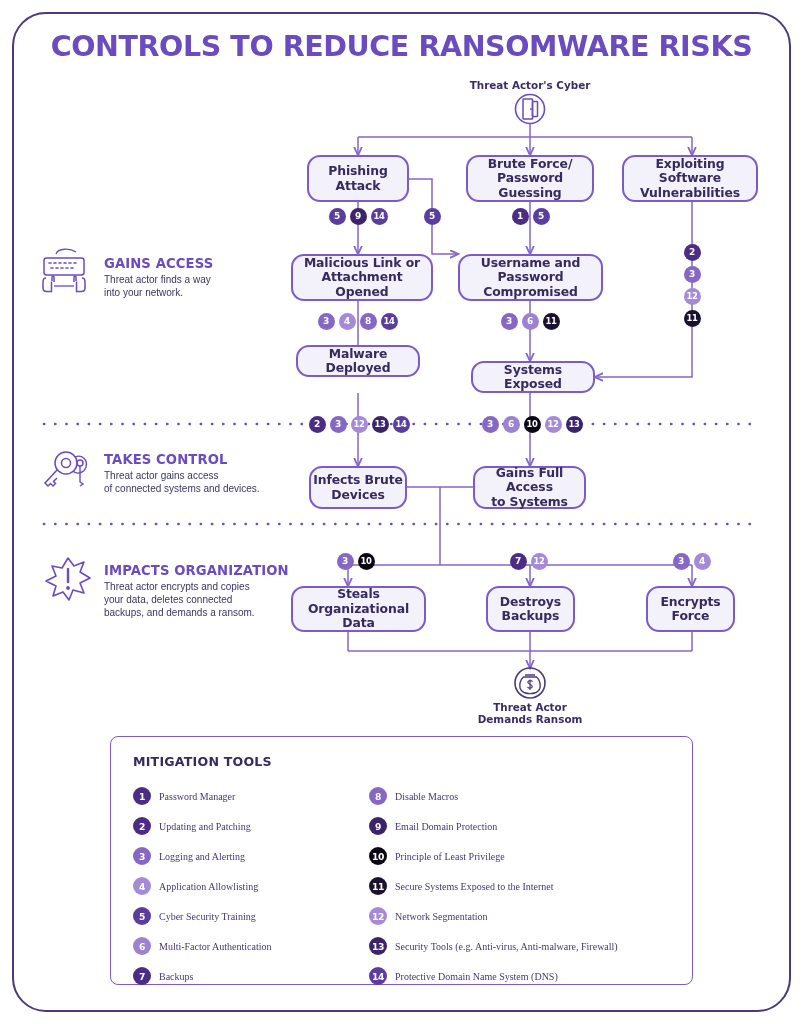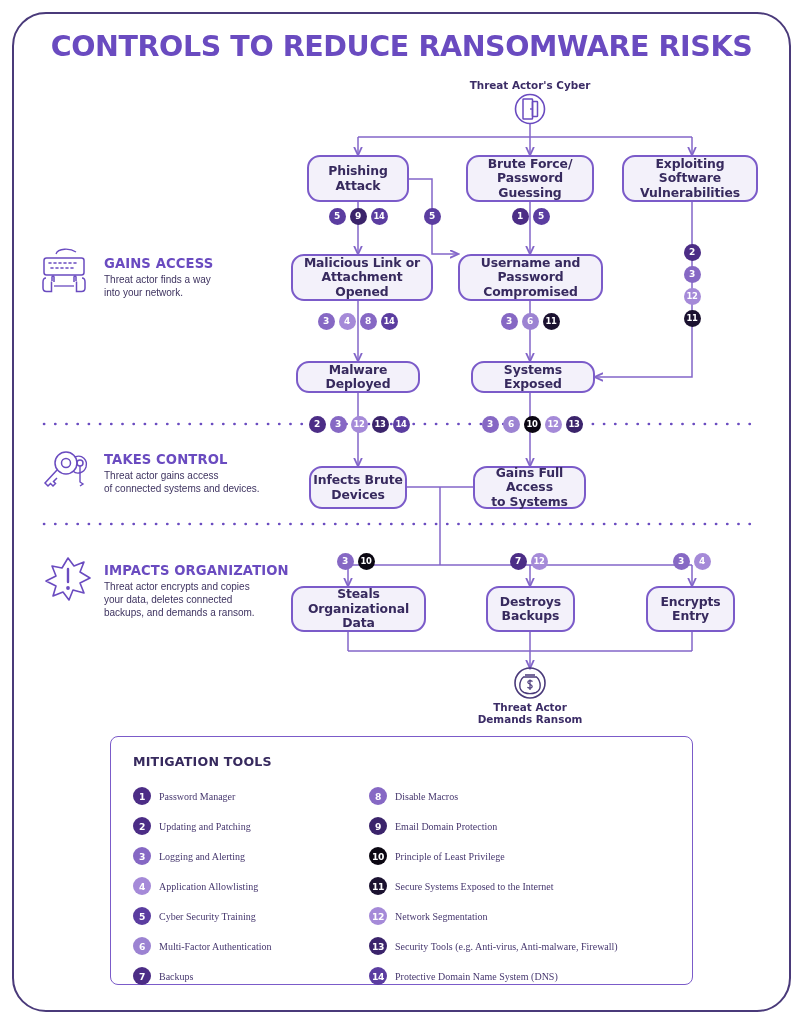--- a/index.html
+++ b/index.html
@@ -252,36 +252,36 @@
     </div>
 </div>
 
 <div class="node" style="left:458px;top:254px;width:145px;height:47px;">
   <div>
       <div>Username and</div>
       <div>Password Compromised</div>
     </div>
 </div>
 
-<div class="node" style="left:296px;top:361px;width:124px;height:32px;">
+<div class="node" style="left:296px;top:345px;width:124px;height:32px;">
   <div>Malware Deployed</div>
 </div>
 
 <div class="node" style="left:471px;top:361px;width:124px;height:32px;">
   <div>Systems Exposed</div>
 </div>
 
 <div class="node" style="left:309px;top:466px;width:98px;height:43px;">
   <div>
       <div>Infects Brute</div>
       <div>Devices</div>
     </div>
 </div>
 
-<div class="node" style="left:473px;top:466px;width:113px;height:43px;border-radius:14px;">
+<div class="node" style="left:473px;top:466px;width:113px;height:43px;">
   <div>
       <div>Gains Full Access</div>
       <div>to Systems</div>
     </div>
 </div>
 
 <div class="node" style="left:291px;top:586px;width:135px;height:46px;">
   <div>
       <div>Steals</div>
       <div>Organizational Data</div>
@@ -291,21 +291,21 @@
 <div class="node" style="left:486px;top:586px;width:89px;height:46px;">
   <div>
       <div>Destroys</div>
       <div>Backups</div>
     </div>
 </div>
 
 <div class="node" style="left:646px;top:586px;width:89px;height:46px;">
   <div>
       <div>Encrypts</div>
-      <div>Entry</div>
+      <div>Force</div>
     </div>
 </div>
 
 <div id="badge-layer">
     <div class="badge" style="background: rgb(91, 61, 160); left: 328.5px; top: 207.5px;">5</div>
     <div class="badge" style="background: rgb(59, 36, 107); left: 349.5px; top: 207.5px;">9</div>
     <div class="badge w2" style="background: rgb(91, 61, 160); left: 370.5px; top: 207.5px;">14</div>
     <div class="badge" style="background: rgb(91, 61, 160); left: 423.5px; top: 207.5px;">5</div>
     <div class="badge" style="background: rgb(76, 45, 134); left: 511.5px; top: 207.5px;">1</div>
     <div class="badge" style="background: rgb(91, 61, 160); left: 532.5px; top: 207.5px;">5</div>

